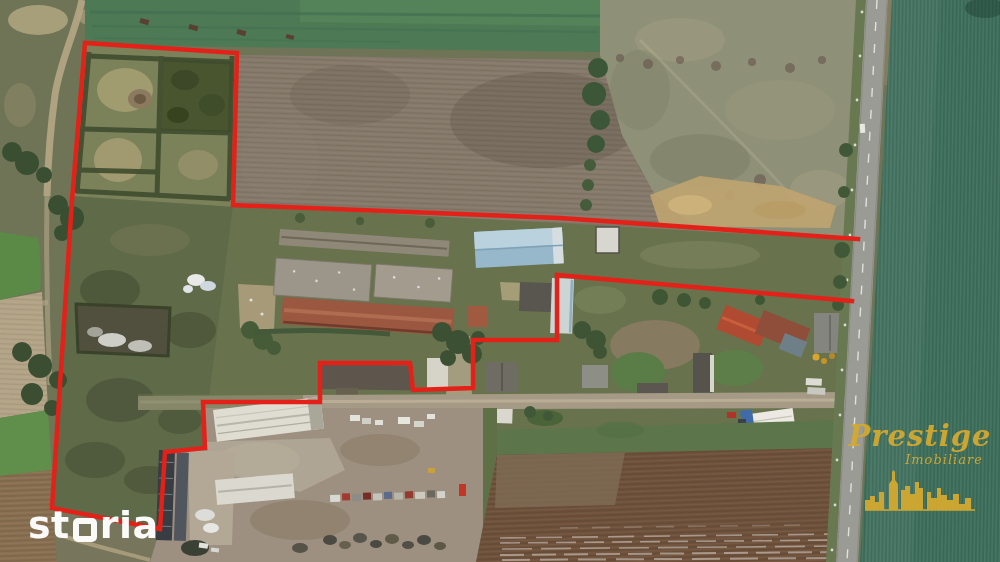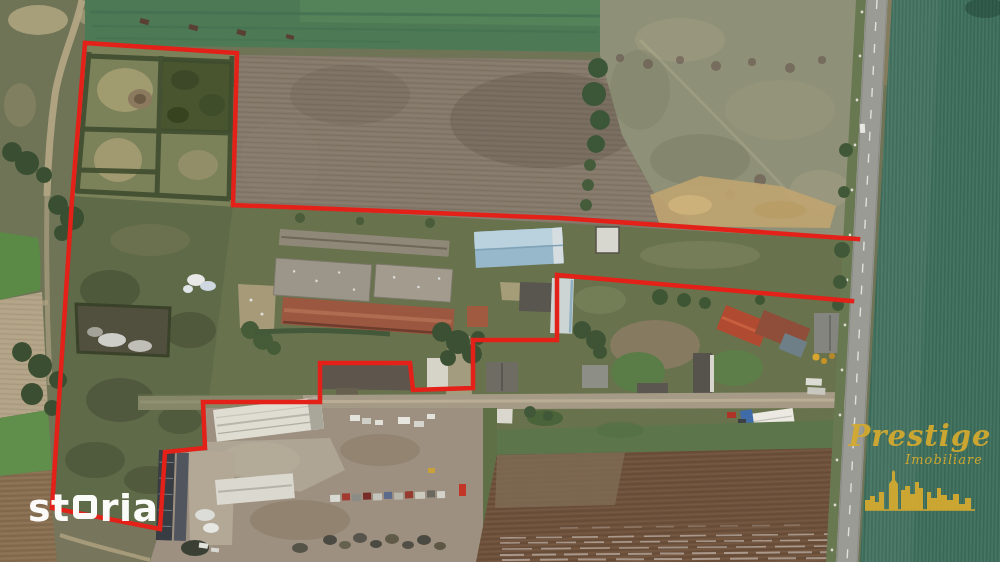--- a/index.html
+++ b/index.html
@@ -1,20 +1,20 @@
 <!DOCTYPE html>
 <html><head>
 <meta charset="utf-8">
 <style>
   html,body{margin:0;padding:0;background:#222;}
   .stage{position:relative;width:1000px;height:562px;overflow:hidden;background:#6f7457;
          font-family:"DejaVu Sans",sans-serif;}
   .stage svg{position:absolute;left:0;top:0;}
   
-  .storia{position:absolute;left:28px;top:489px;display:flex;align-items:center;
+  .storia{position:absolute;left:28px;top:506px;display:flex;align-items:flex-end;
           color:#fff;font-weight:bold;font-size:38px;line-height:1;letter-spacing:.5px;
           font-family:"DejaVu Sans",sans-serif;opacity:.97;}
   .storia .sq{display:inline-block;width:12px;height:12px;border:6px solid #fff;
               border-radius:5px;margin:0 3px 2px 3px;}
   
   .prestige{position:absolute;left:828px;top:422px;width:184px;text-align:center;
             color:#d3a930;font-family:"DejaVu Serif",serif;font-style:italic;opacity:.95;}
   .prestige .l1{font-size:29px;line-height:1;font-weight:bold;letter-spacing:1px;}
   .prestige .l2{font-size:13px;margin:1px 0 3px 48px;letter-spacing:1px;}
   .prestige svg{position:static;display:inline-block;}

